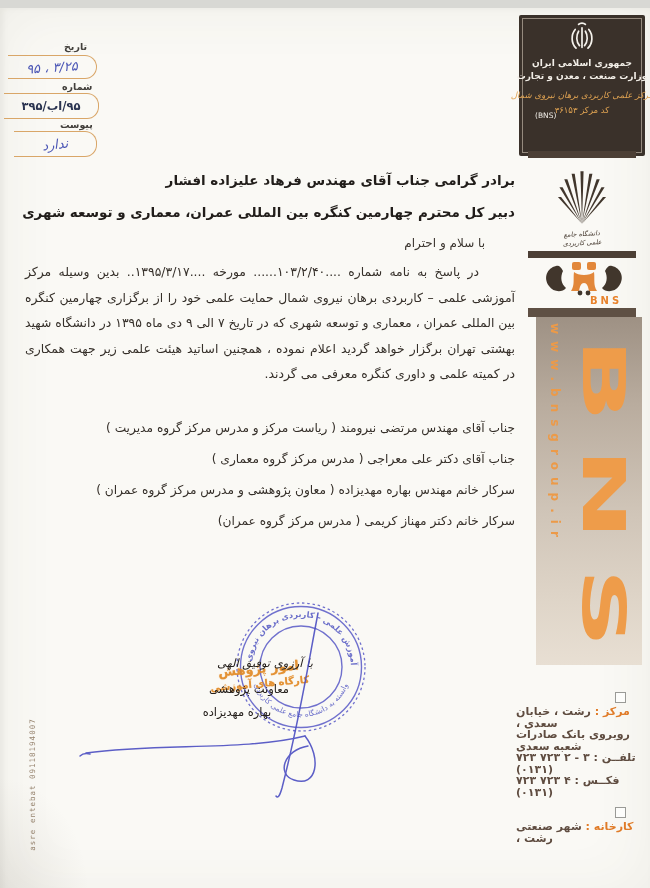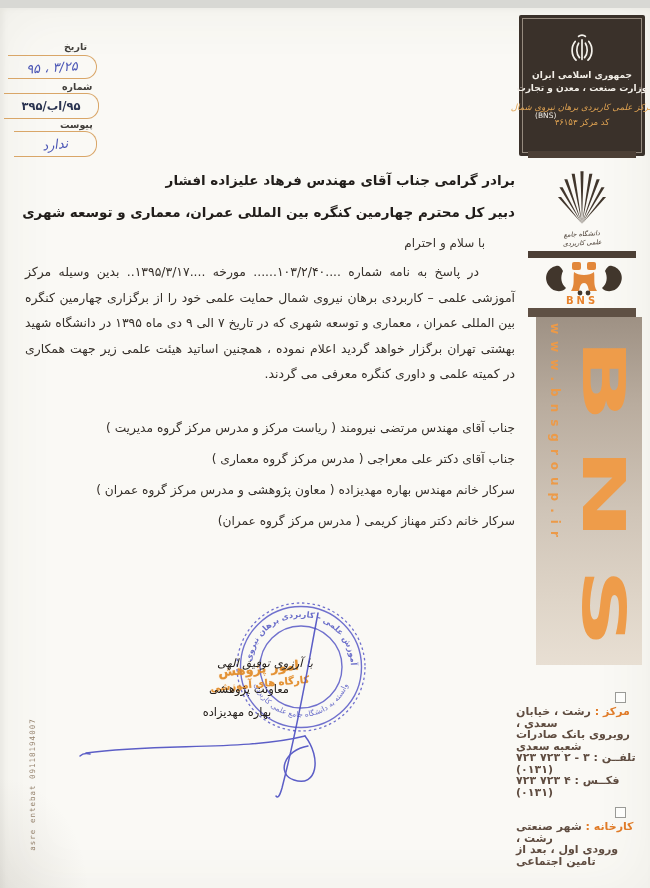--- a/index.html
+++ b/index.html
@@ -11,30 +11,30 @@
   
   .fld-label{position:absolute;font-size:9.5px;font-weight:bold;color:#43403c;letter-spacing:2px;}
   .pill{position:absolute;border:1.4px solid #d9a668;border-left:none;
         border-radius:0 12px 12px 0;display:flex;align-items:center;justify-content:center;}
   .hand{color:#4a55b5;font-style:italic;font-size:13px;white-space:nowrap;}
   .printed-no{color:#2a3350;font-weight:bold;font-size:11.5px;white-space:nowrap;}
 
   
   .gov-box{position:absolute;left:519px;top:7px;width:126px;height:141px;background:#3a312a;border-radius:2px;}
   .gov-inner{position:absolute;inset:3px;border:1px solid rgba(240,228,210,.5);
-             display:flex;flex-direction:column;align-items:center;padding-top:14px;box-sizing:border-box;}
+             display:flex;flex-direction:column;align-items:center;padding-top:2px;box-sizing:border-box;}
   .gov-l{color:#f2eee7;font-size:9px;font-weight:bold;white-space:nowrap;margin-top:3px;}
   .gov-bns{position:absolute;left:12px;top:92px;color:#efece5;font-size:7.5px;}
   .gov-name{color:#e0a352;font-size:8.6px;font-style:italic;margin-top:9px;white-space:nowrap;}
   .gov-code{color:#e0a352;font-size:8.5px;letter-spacing:3px;margin-top:5px;}
 
   .hbar{position:absolute;left:528px;width:108px;background:#4c3f35;}
   .uni-caption{position:absolute;left:544px;top:222px;width:76px;text-align:center;
                font-size:6.5px;font-style:italic;color:#44382e;line-height:8.5px;transform:rotate(-3deg);}
-  .bns-word{position:absolute;left:540px;top:287px;width:84px;text-align:center;
+  .bns-word{position:absolute;left:564px;top:287px;width:84px;text-align:center;
             font-size:10px;font-weight:bold;color:#e8822c;letter-spacing:3px;}
 
   
   .strip{position:absolute;left:536px;top:309px;width:106px;height:348px;
          background:linear-gradient(to bottom,#9e9184 0%,#b9ac9e 25%,#cfc4b7 55%,#ded4c7 80%,#e8dfd3 100%);}
   .big-letter{position:absolute;left:34px;width:66px;height:98px;display:flex;align-items:center;justify-content:center;
               font-size:58px;font-weight:bold;color:#ee9c4a;transform:rotate(90deg) scaleX(1.9);}
   .site-vert{position:absolute;left:26px;top:6px;width:336px;transform-origin:0 0;transform:rotate(90deg);
              font-size:12px;font-weight:bold;color:#ec9a48;letter-spacing:7px;white-space:nowrap;}
 
@@ -198,20 +198,19 @@
     <div style="clear:both;">
       <div><span class="olabel">مرکز :</span> <span>رشت ، خیابان سعدی ،</span></div>
       <div>روبروی بانک صادرات شعبه سعدی</div>
       <div>تلفــن : ۳ - ۲ ۷۲۳ ۷۲۳ (۰۱۳۱)</div>
       <div>فکــس : ۴ ۷۲۳ ۷۲۳ (۰۱۳۱)</div>
     </div>
     <div class="blk2">
       <div class="sq" style="float:right;"></div>
       <div style="clear:both;">
         <div><span class="olabel">کارخانه :</span> <span>شهر صنعتی رشت ،</span></div>
-        <div>ورودی اول ، بعد از تامین اجتماعی</div>
       </div>
     </div>
   </div>
 
   <div class="edge-note">asre entebat 09118194007</div>
   <div class="corner-shade"></div>
 </div>
 
 </body></html>

